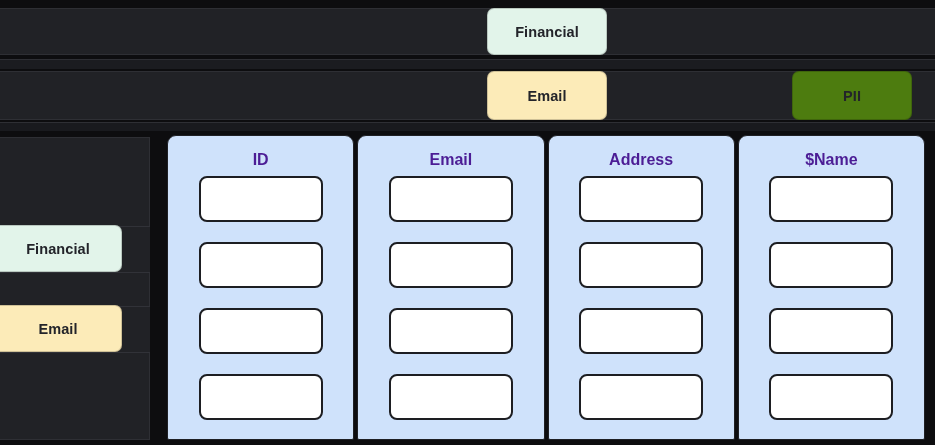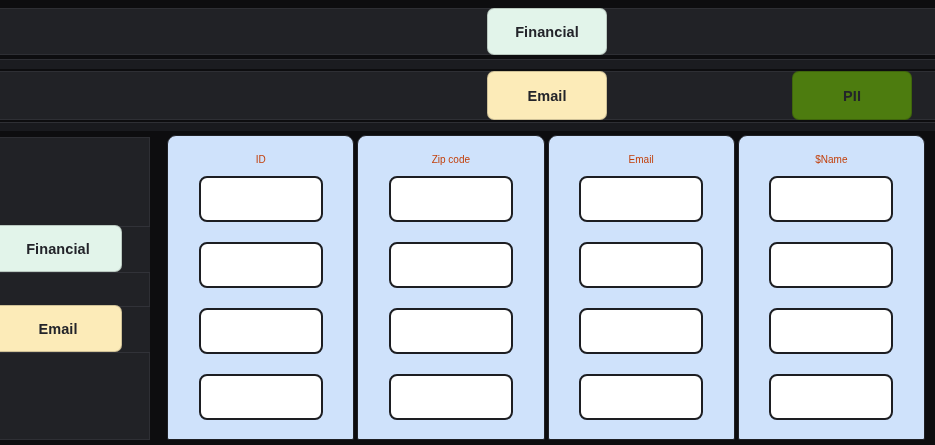--- a/index.html
+++ b/index.html
@@ -112,25 +112,25 @@
     background: #cfe2fb;
     border-radius: 9px 9px 2px 2px;
     border: 1px solid #1f2024;
     box-sizing: border-box;
     display: flex;
     flex-direction: column;
     align-items: center;
     padding-top: 11px;
   }
   .col-head {
-    font-size: 10px;
-    color: #c2410c;
+    font-size: 16px;
+    color: #4c1d95;
     height: 26px;
     line-height: 26px;
-    font-weight: normal;
+    font-weight: bold;
     user-select: none;
   }
   .cell-stack {
     margin-top: 3px;
     width: 100%;
     display: flex;
     flex-direction: column;
     align-items: center;
     gap: 20px;
   }
@@ -175,40 +175,40 @@
     <div class="col">
       <div class="col-head">ID</div>
       <div class="cell-stack">
         <div class="cell"></div>
         <div class="cell"></div>
         <div class="cell"></div>
         <div class="cell"></div>
       </div>
     </div>
 
-    <div class="col">
-      <div class="col-head">Zip code</div>
-      <div class="cell-stack">
-        <div class="cell"></div>
-        <div class="cell"></div>
-        <div class="cell"></div>
-        <div class="cell"></div>
-      </div>
-    </div>
 
     <div class="col">
       <div class="col-head">Email</div>
       <div class="cell-stack">
         <div class="cell"></div>
         <div class="cell"></div>
         <div class="cell"></div>
         <div class="cell"></div>
       </div>
     </div>
 
+    <div class="col">
+      <div class="col-head">Address</div>
+      <div class="cell-stack">
+        <div class="cell"></div>
+        <div class="cell"></div>
+        <div class="cell"></div>
+        <div class="cell"></div>
+      </div>
+    </div>
 
     <div class="col">
       <div class="col-head">$Name</div>
       <div class="cell-stack">
         <div class="cell"></div>
         <div class="cell"></div>
         <div class="cell"></div>
         <div class="cell"></div>
       </div>
     </div>

